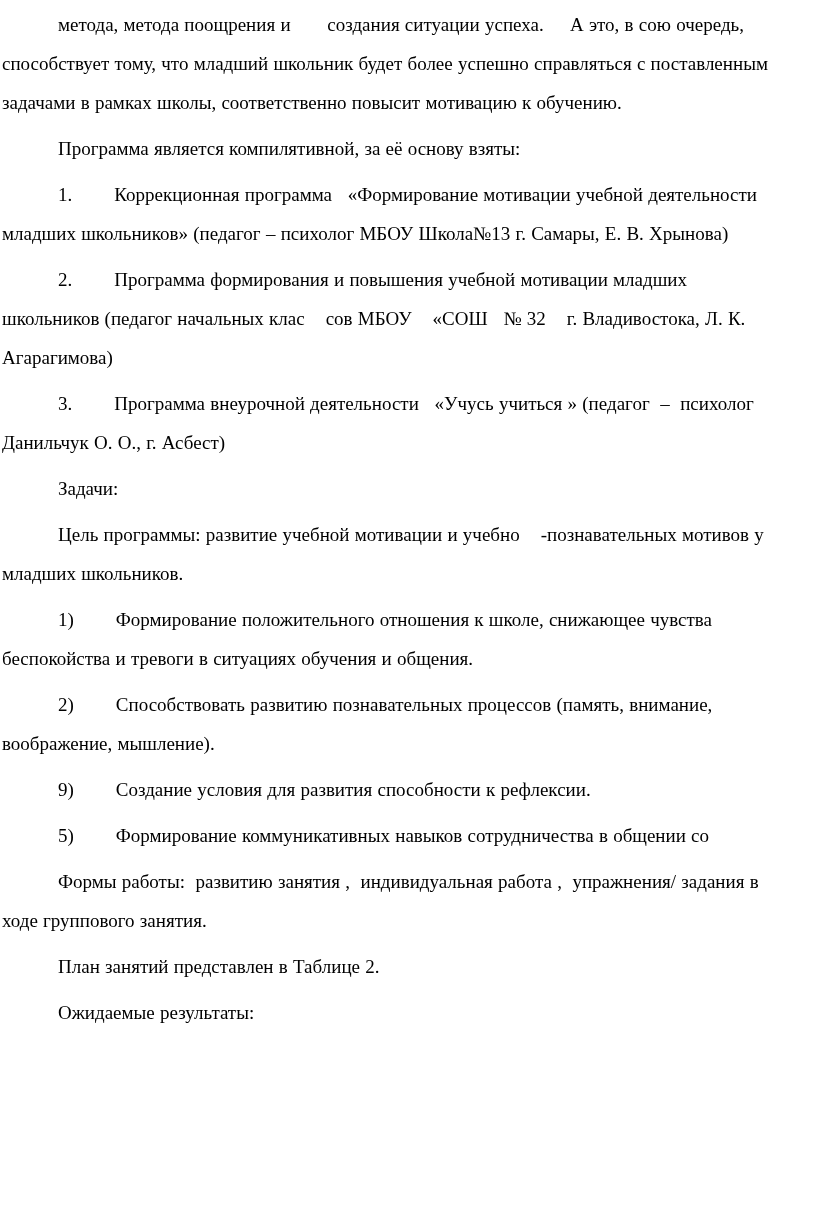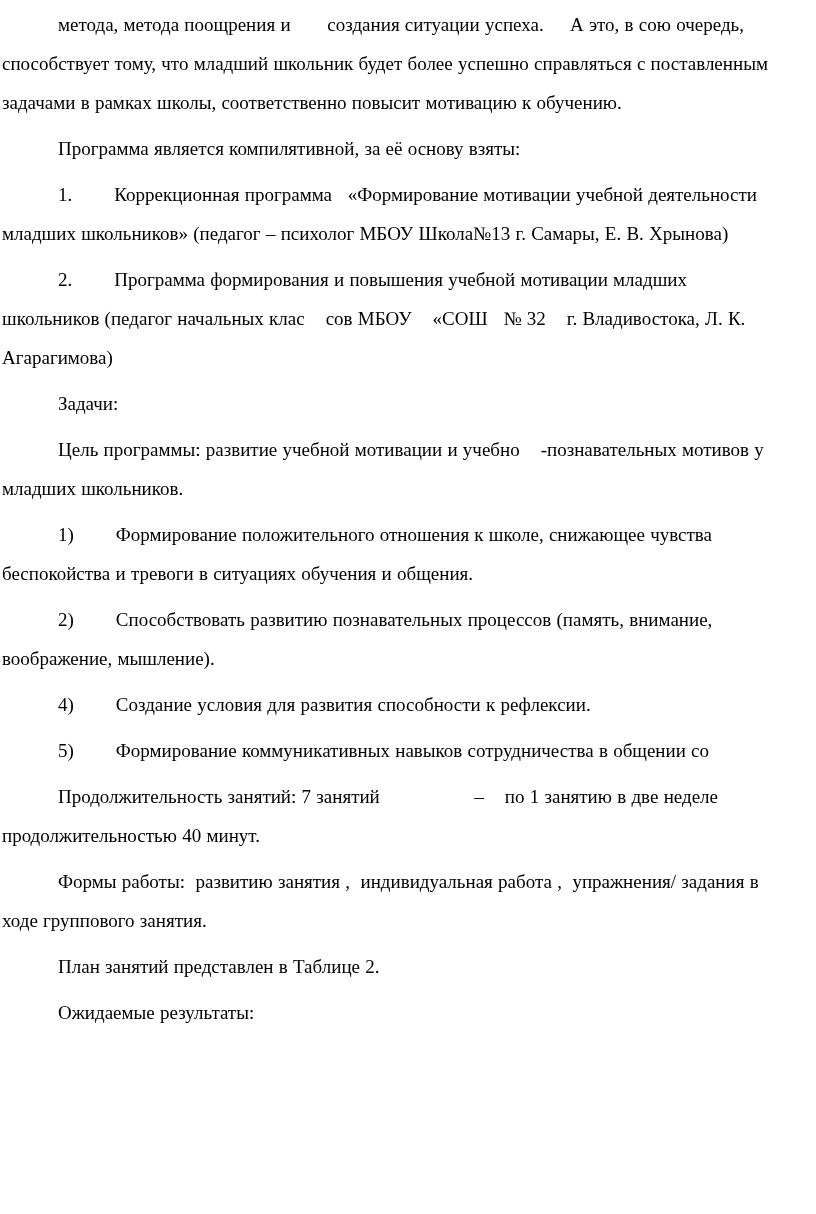--- a/index.html
+++ b/index.html
@@ -34,28 +34,28 @@
 <div class="page">
   <p>метода, метода поощрения и       создания ситуации успеха.     А это, в сою очередь,
 способствует тому, что младший школьник будет более успешно справляться с поставленным
 задачами в рамках школы, соответственно повысит мотивацию к обучению.</p>
   <p>Программа является компилятивной, за её основу взяты:</p>
   <p>1.        Коррекционная программа   «Формирование мотивации учебной деятельности
 младших школьников» (педагог – психолог МБОУ Школа№13 г. Самары, Е. В. Хрынова)</p>
   <p>2.        Программа формирования и повышения учебной мотивации младших
 школьников (педагог начальных клас    сов МБОУ    «СОШ   № 32    г. Владивостока, Л. К.
 Агарагимова)</p>
+  <p>3.        Программа внеурочной деятельности   «Учусь учиться » (педагог  –  психолог
+Данильчук О. О., г. Асбест)</p>
   <p>Задачи:</p>
   <p>Цель программы: развитие учебной мотивации и учебно    -познавательных мотивов у
 младших школьников.</p>
   <p>1)        Формирование положительного отношения к школе, снижающее чувства
 беспокойства и тревоги в ситуациях обучения и общения.</p>
   <p>2)        Способствовать развитию познавательных процессов (память, внимание,
 воображение, мышление).</p>
-  <p>4)        Создание условия для развития способности к рефлексии.</p>
+  <p>9)        Создание условия для развития способности к рефлексии.</p>
   <p>5)        Формирование коммуникативных навыков сотрудничества в общении со</p>
-  <p>Продолжительность занятий: 7 занятий                  –    по 1 занятию в две неделе
-продолжительностью 40 минут.</p>
   <p>Формы работы:  развитию занятия ,  индивидуальная работа ,  упражнения/ задания в
 ходе группового занятия.</p>
   <p>План занятий представлен в Таблице 2.</p>
   <p>Ожидаемые результаты:</p>
 </div>
 
 </body></html>

